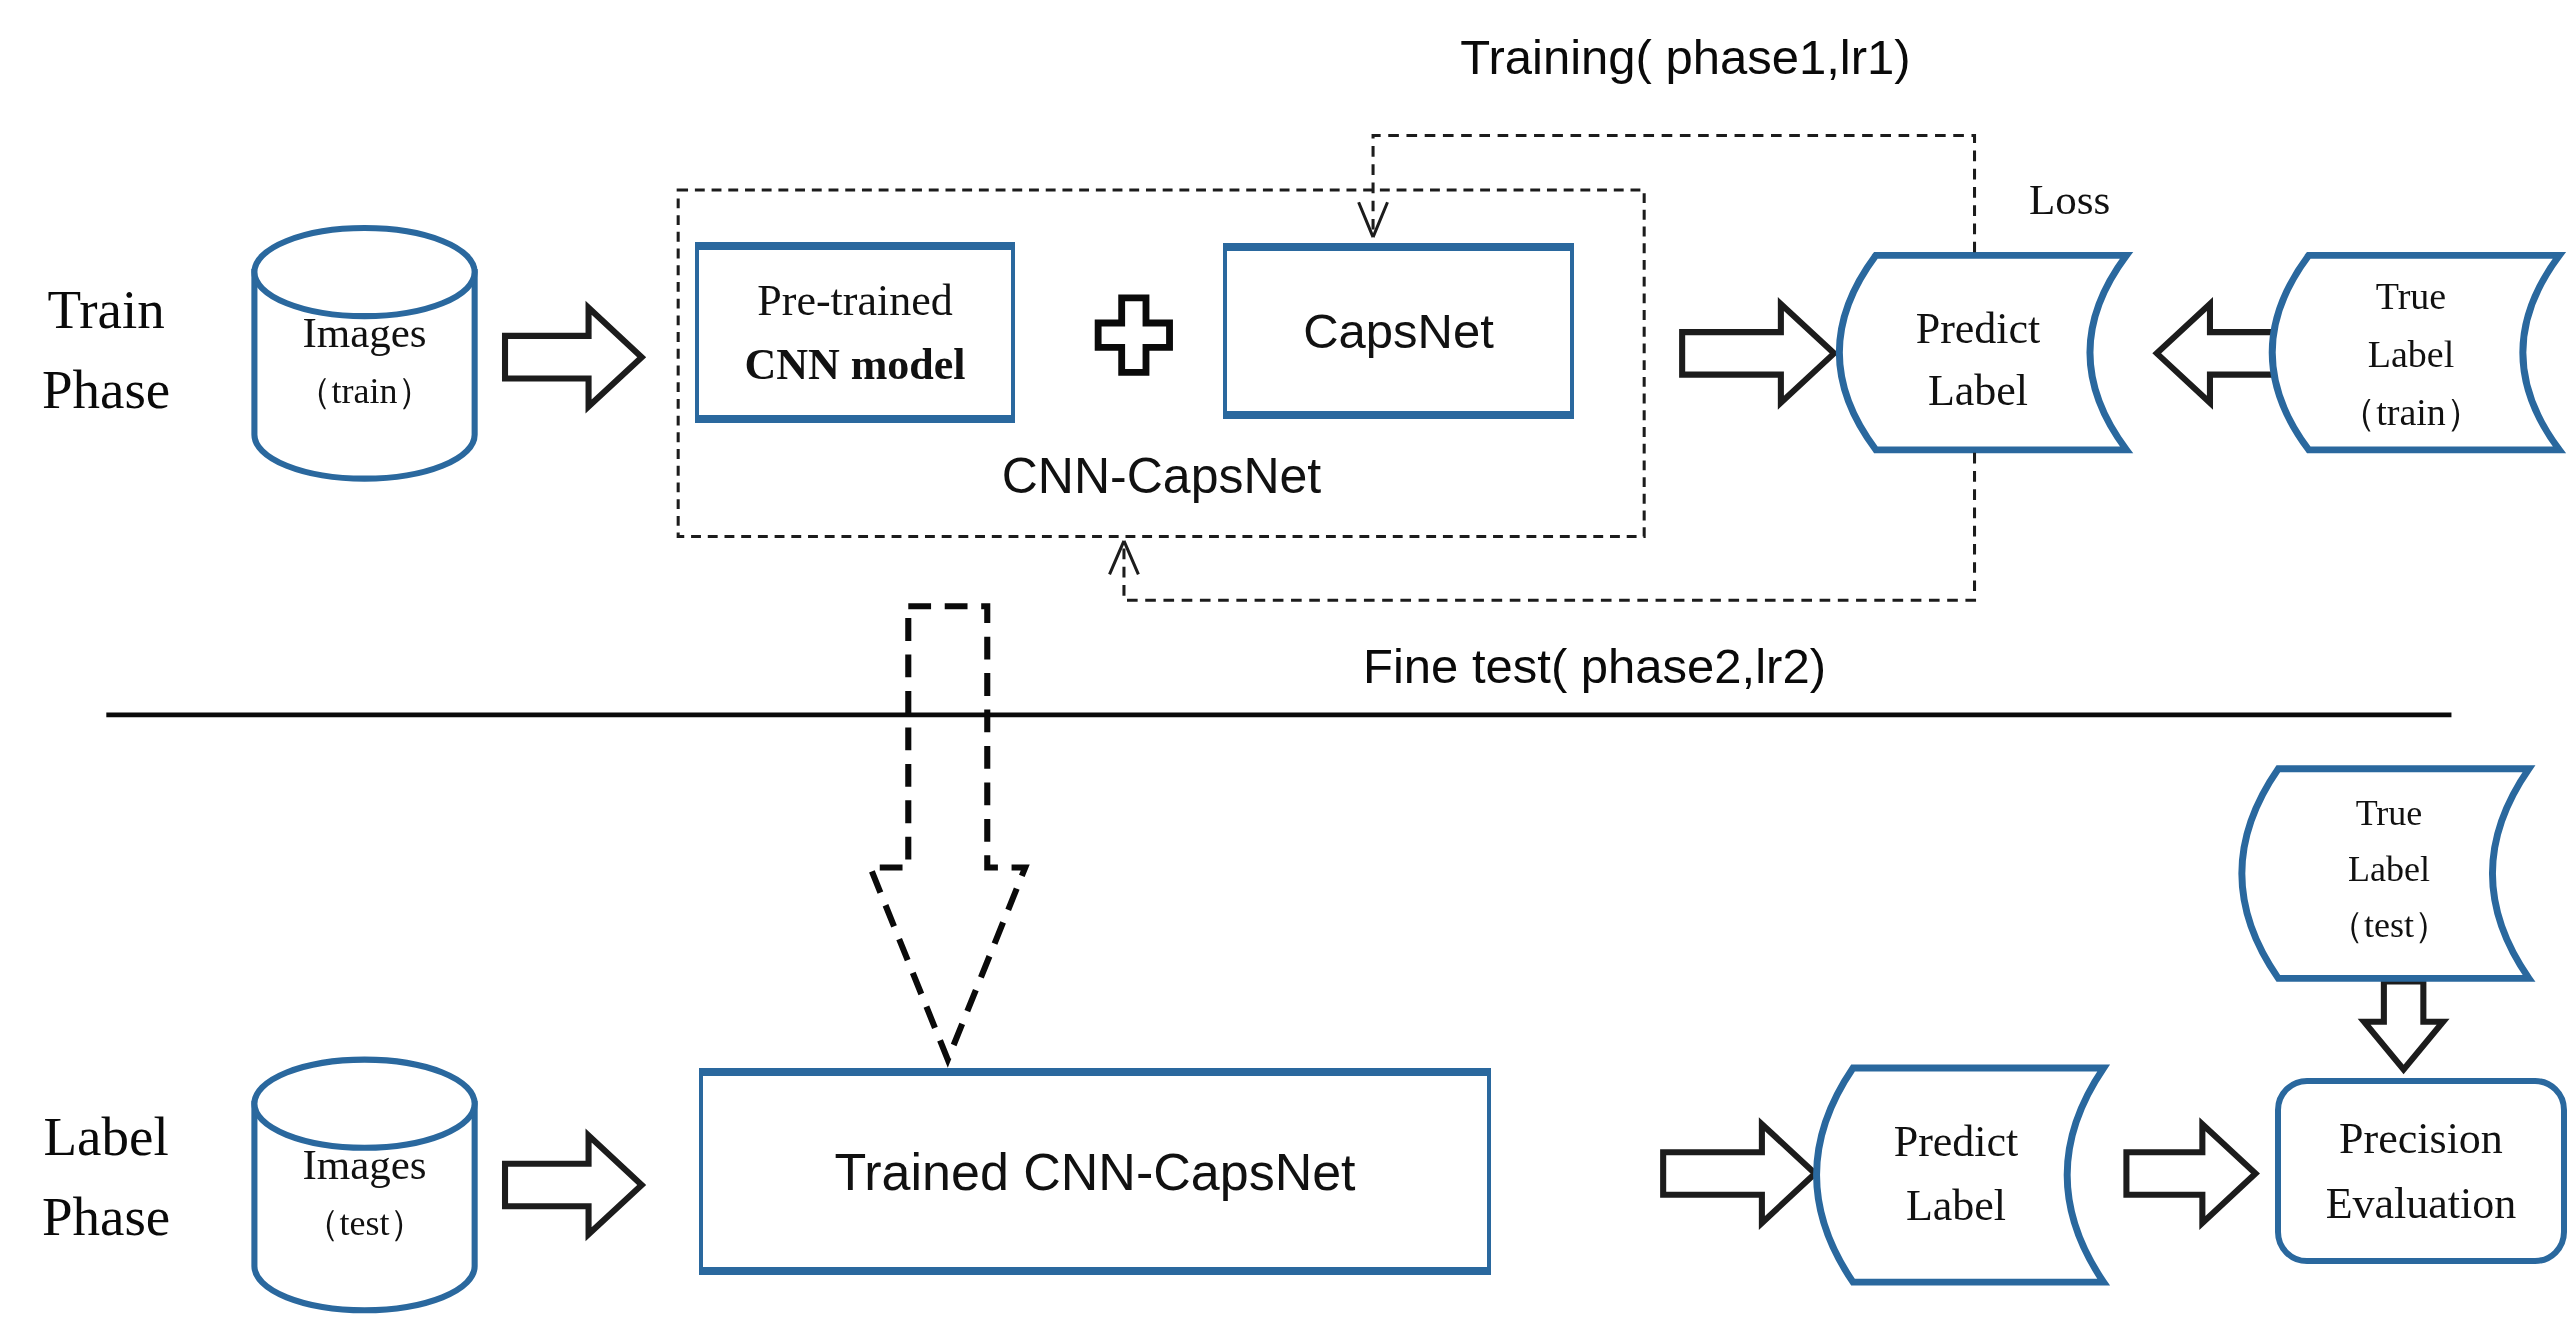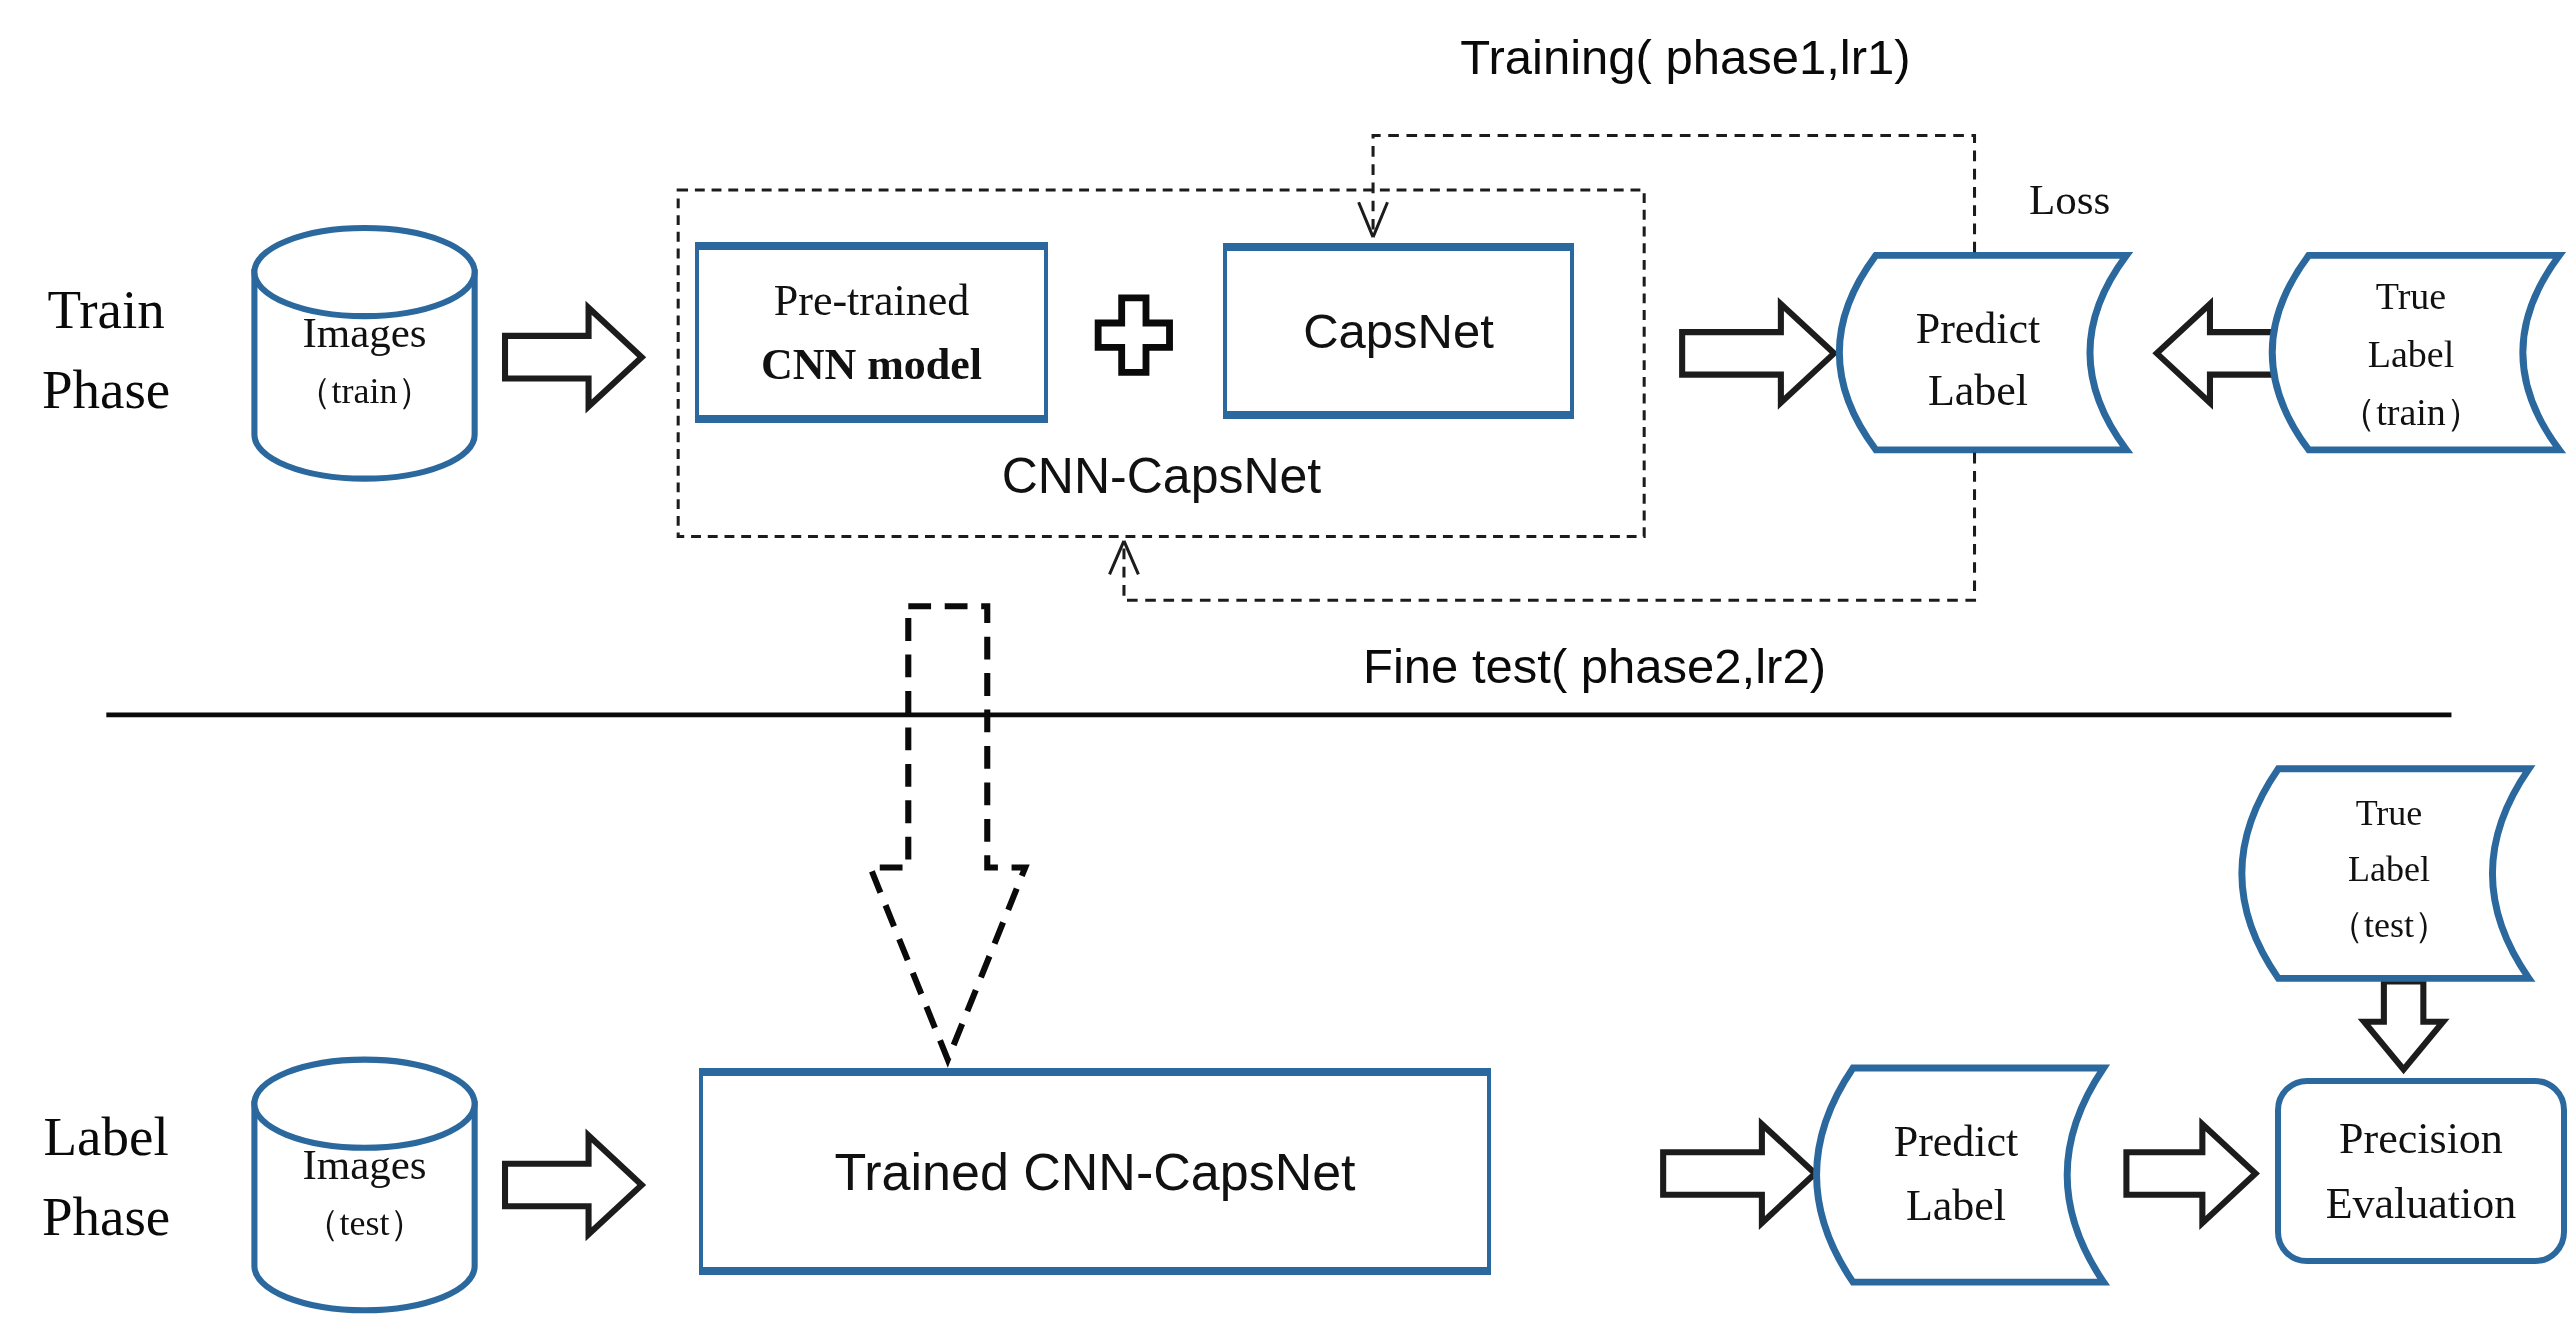--- a/index.html
+++ b/index.html
@@ -79,21 +79,21 @@
 
   <div class="txt serif shape-text" style="left:266px;top:302px;width:197px;">
     <div class="db-line1">Images</div>
     <div class="db-line2">（train）</div>
   </div>
   <div class="txt serif shape-text" style="left:266px;top:1134px;width:197px;">
     <div class="db-line1">Images</div>
     <div class="db-line2">（test）</div>
   </div>
 
-  <div class="box" style="left:695px;top:242px;width:353px;height:181px;">
+  <div class="box" style="left:695px;top:242px;width:320px;height:181px;">
     <div class="serif" style="font-size:44px;line-height:64px;">Pre-trained</div>
     <div class="serif" style="font-size:44px;line-height:64px;font-weight:bold;">CNN model</div>
   </div>
 
   <div class="box" style="left:1223px;top:243px;width:351px;height:176px;">
     <div class="sans" style="font-size:49px;">CapsNet</div>
   </div>
 
   <div class="txt sans" style="left:873px;top:447px;width:577px;font-size:50px;">CNN-CapsNet</div>
 

